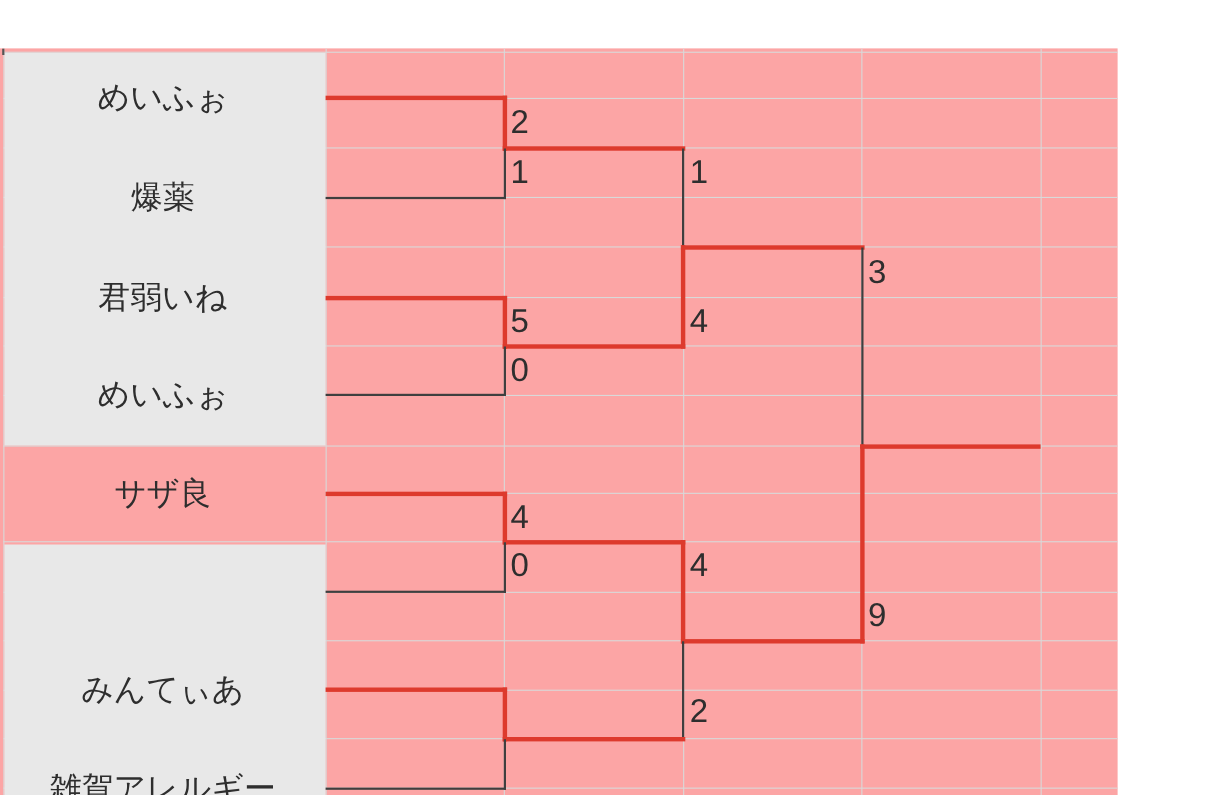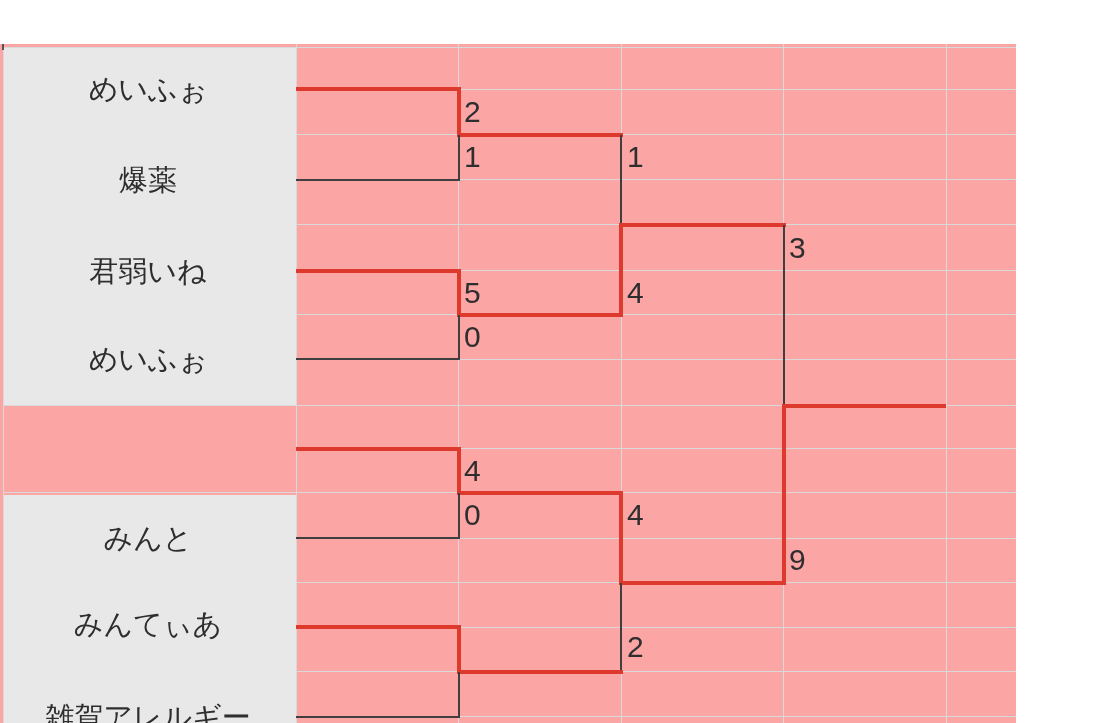--- a/index.html
+++ b/index.html
@@ -102,22 +102,22 @@
   <div class="rline" style="left:296px;top:581px;width:164.5px;height:4px;"></div>
   <div class="rline" style="left:456.5px;top:581px;width:4px;height:48.5px;"></div>
   <div class="rline" style="left:456.5px;top:625.5px;width:166.5px;height:4px;"></div>
   <div class="bline" style="left:296px;top:671.5px;width:163.5px;height:2px;"></div>
   <div class="bline" style="left:457.5px;top:627.5px;width:2px;height:46px;"></div>
 
   <div class="pname" style="top:23px;">めいふぉ</div>
   <div class="pname" style="top:204.5px;">君弱いね</div>
   <div class="pname" style="top:113.5px;">爆薬</div>
   <div class="pname" style="top:293px;">めいふぉ</div>
-  <div class="pname" style="top:472px;">みんと</div>
-  <div class="pname" style="top:561px;font-family:Liberation Mono, monospace;">みんてぃあ</div>
+  <div class="pname" style="top:382.5px;">サザ良</div>
+  <div class="pname" style="top:561px;">みんてぃあ</div>
   <div class="pname" style="top:650.5px;">雑賀アレルギー</div>
 
   <div class="score" style="left:464px;top:46.5px;">2</div>
   <div class="score" style="left:464px;top:92px;">1</div>
   <div class="score" style="left:464px;top:227.5px;">5</div>
   <div class="score" style="left:464px;top:271.5px;">0</div>
   <div class="score" style="left:464px;top:405.5px;">4</div>
   <div class="score" style="left:464px;top:450px;">0</div>
 
   <div class="score" style="left:627px;top:92px;">1</div>

